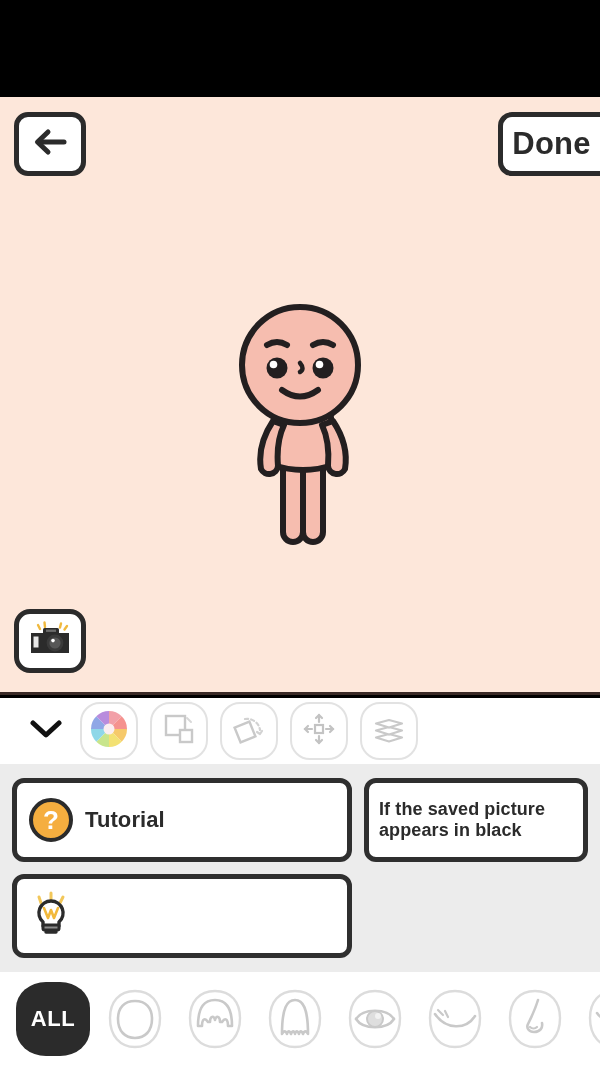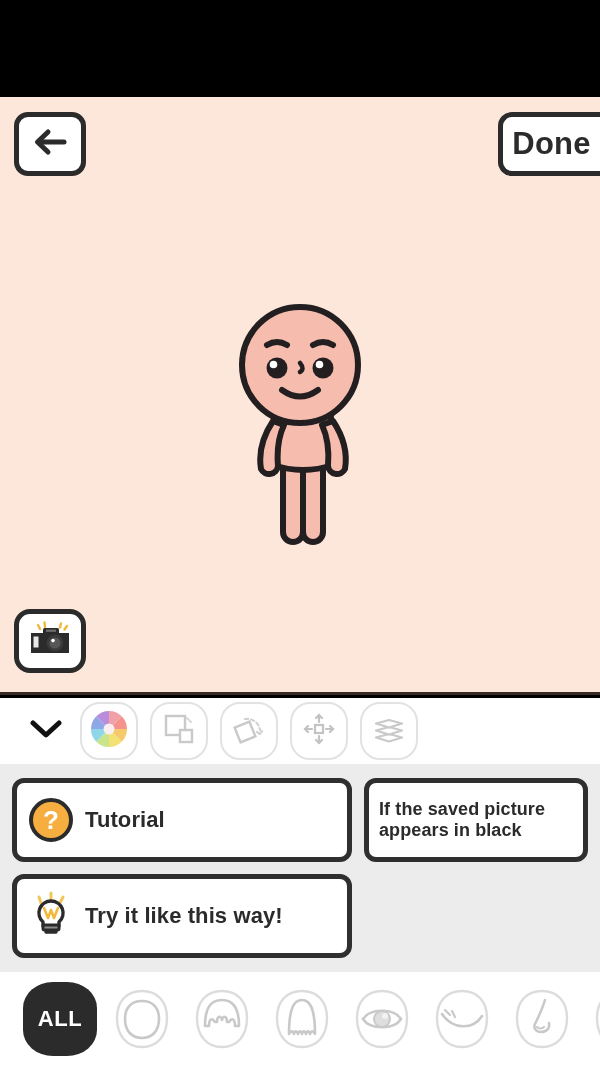--- a/index.html
+++ b/index.html
@@ -115,21 +115,21 @@
     line-height: 1;
   }
 
   
   .catbar {
     position: absolute; left: 0; top: 972px;
     width: 600px; height: 94px;
     background: #FFFFFF;
     display: flex; align-items: center;
     gap: 10px;
-    padding-left: 23px;
+    padding-left: 16px;
     overflow: hidden;
   }
   .cat {
     flex: none;
     width: 70px; height: 74px;
     display: flex; align-items: center; justify-content: center;
     cursor: pointer;
   }
   .cat-all {
     width: 74px; height: 74px;
@@ -312,21 +312,20 @@
             <path d="M10 7 L12 13"></path>
               <path d="M22 3 L22 9"></path>
               <path d="M34 7 L31 13"></path>
           </g>
           <path d="M22 11 a12 12 0 0 1 8 21 l0 4 l-16 0 l0 -4 a12 12 0 0 1 8 -21 Z" fill="#fff" stroke="#2b2b2b" stroke-width="3.4" stroke-linejoin="round"></path>
           <path d="M15 18 l4 10 l3 -8 l3 8 l4 -10" stroke="#F2B93C" stroke-width="2.6" fill="none" stroke-linejoin="round" stroke-linecap="round"></path>
           <rect x="14" y="35" width="16" height="5" rx="1.5" fill="#8c8c8c" stroke="#2b2b2b" stroke-width="3"></rect>
           <path d="M17 42 l10 0" stroke="#2b2b2b" stroke-width="3.4" stroke-linecap="round"></path>
         </svg>
       </span>
-      <span class="card-text">Try it like this way!</span>
     </div>
 
   </div>
 
   <div class="catbar">
 
     <div class="cat cat-all">
       <span>ALL</span>
     </div>
 

